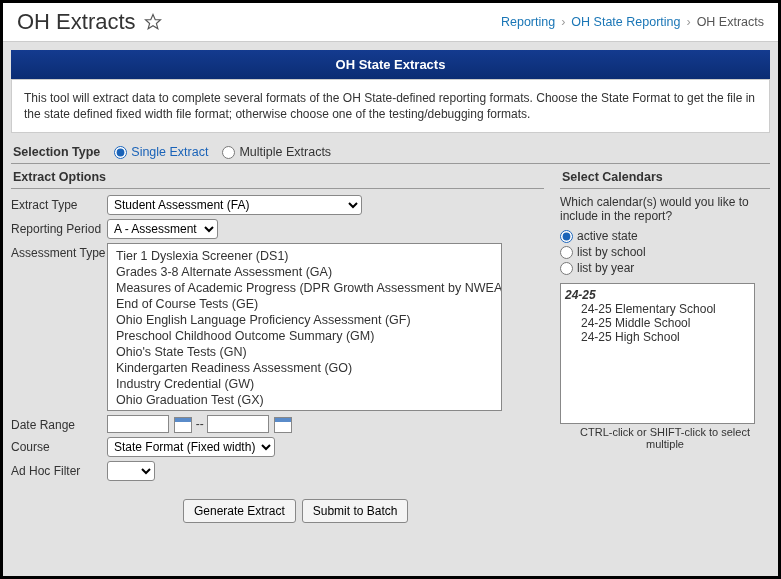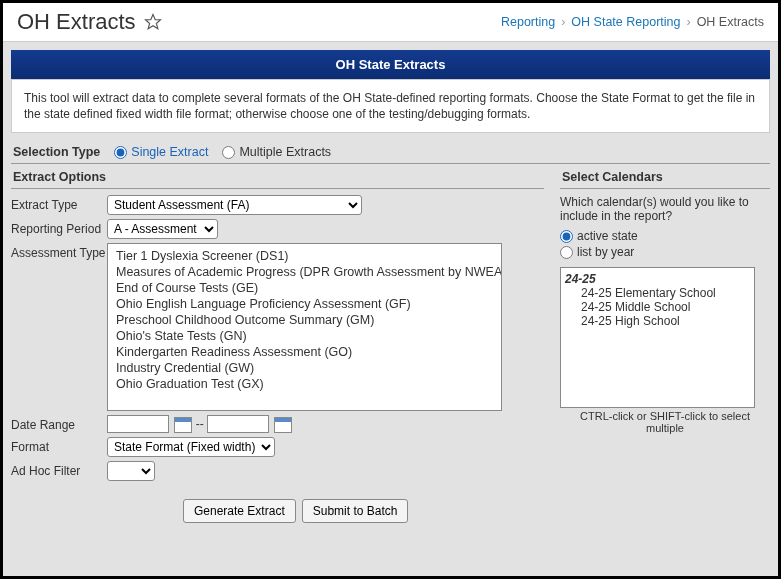--- a/index.html
+++ b/index.html
@@ -107,20 +107,21 @@
             <option>A - Assessment</option>
           </select>
         </div>
       </div>
 
       <div class="form-row">
         <div class="flab">Assessment Type</div>
         <div class="fctl">
           <div class="listbox">
             <div class="opt">Tier 1 Dyslexia Screener (DS1)</div>
+            <div class="opt">Grades 3-8 Alternate Assessment (GA)</div>
             <div class="opt">Measures of Academic Progress (DPR Growth Assessment by NWEA only) (GD)</div>
             <div class="opt">End of Course Tests (GE)</div>
             <div class="opt">Ohio English Language Proficiency Assessment (GF)</div>
             <div class="opt">Preschool Childhood Outcome Summary (GM)</div>
             <div class="opt">Ohio's State Tests (GN)</div>
             <div class="opt">Kindergarten Readiness Assessment (GO)</div>
             <div class="opt">Industry Credential (GW)</div>
             <div class="opt">Ohio Graduation Test (GX)</div>
           </div>
         </div>
@@ -131,21 +132,21 @@
         <div class="fctl">
           <input class="date-input" style="">
           <span class="cal-icon"></span>
           <span>--</span>
           <input class="date-input" style="">
           <span class="cal-icon"></span>
         </div>
       </div>
 
       <div class="form-row">
-        <div class="flab">Format</div>
+        <div class="flab">Course</div>
         <div class="fctl">
           <select>
             <option>State Format (Fixed width)</option>
           </select>
         </div>
       </div>
 
       <div class="form-row">
         <div class="flab">Ad Hoc Filter</div>
         <div class="fctl">
@@ -159,20 +160,24 @@
     <div class="col-right">
       <div class="sec-title">Select Calendars</div>
       <div class="cal-question">Which calendar(s) would you like to include in the report?</div>
       <div class="cal-radios">
         <label class="radio-wrap">
           <input type="radio" name="calmode" checked="" style="">
           <span>active state</span>
         </label>
         <label class="radio-wrap">
           <input type="radio" name="calmode" style="">
+          <span>list by school</span>
+        </label>
+        <label class="radio-wrap">
+          <input type="radio" name="calmode" style="">
           <span>list by year</span>
         </label>
       </div>
       <div class="cal-list">
         <div class="grp">24-25</div>
         <div class="item">24-25 Elementary School</div>
         <div class="item">24-25 Middle School</div>
         <div class="item">24-25 High School</div>
       </div>
       <div class="cal-hint">CTRL-click or SHIFT-click to select multiple</div>

